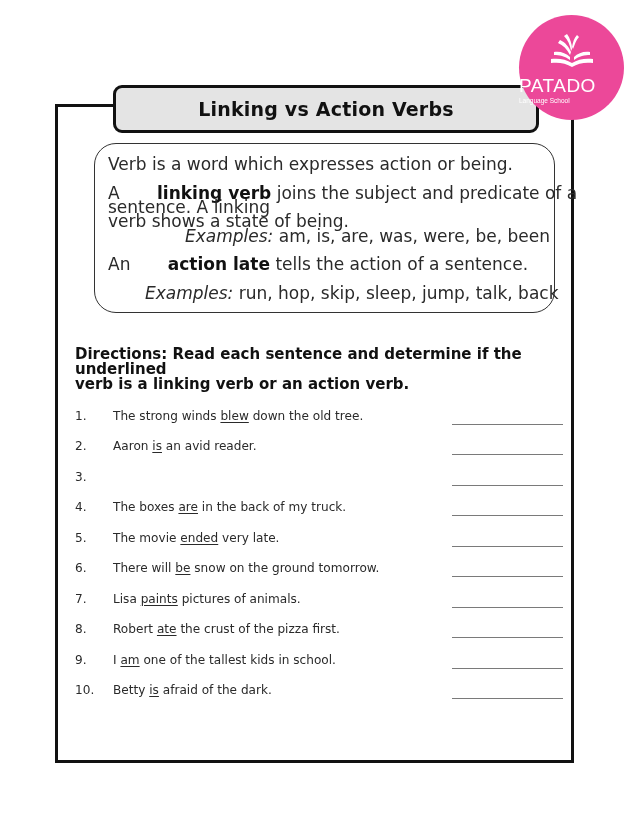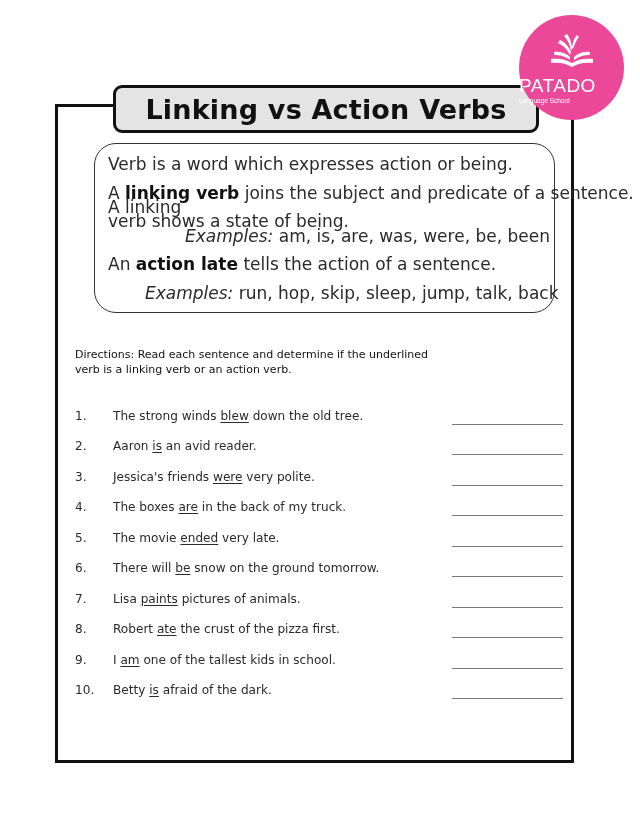--- a/index.html
+++ b/index.html
@@ -3,35 +3,35 @@
 <meta charset="utf-8">
 <style>
   html, body { margin:0; padding:0; }
   body { width:640px; height:828px; background:#ffffff; position:relative; overflow:hidden;
          font-family:"DejaVu Sans", sans-serif; color:#2a2a2a; }
   .frame { position:absolute; left:55px; top:104px; width:513px; height:653px;
            border:3px solid #111; box-sizing:content-box; }
   .title-box { position:absolute; left:113px; top:85px; width:420px; height:42px;
                background:#e4e4e4; border:3px solid #111; border-radius:9px;
                display:flex; align-items:center; justify-content:center; }
-  .title-box span { font-family:"DejaVu Sans", sans-serif; font-weight:bold; font-size:27px;
+  .title-box span { font-family:"DejaVu Sans", sans-serif; font-weight:bold; font-size:19px;
                     color:#111; letter-spacing:0.2px; }
   .logo { position:absolute; left:519px; top:15px; width:105px; height:105px; border-radius:50%;
           background:#ec4899; color:#fff; }
   .logo .book { position:absolute; left:30px; top:18px; width:46px; height:38px; }
   .logo .brand { position:absolute; left:0; right:0; top:60px; font-family:"Liberation Sans", sans-serif;
                  font-size:19px; letter-spacing:0.5px; }
   .logo .sub { position:absolute; left:0; right:0; top:82px; font-family:"Liberation Sans", sans-serif;
                font-size:6.5px; }
   .info-box { position:absolute; left:94px; top:143px; width:459px; height:168px;
               border:1.5px solid #333; border-radius:22px; box-sizing:content-box; }
   .info { position:absolute; left:108px; font-size:17px; color:#2a2a2a; line-height:14px; }
-  .info b { color:#111; }
+  .info b { color:#111;margin-left:32px; }
   .info i { font-style:italic; }
-  .directions { position:absolute; left:75px; top:347px; width:470px; font-weight:normal; font-size:11px;
+  .directions { position:absolute; left:75px; top:347px; width:470px; font-weight:bold; font-size:15px;
                 line-height:15px; color:#111; }
   .q { position:absolute; left:75px; width:490px; height:18px; font-size:12.1px; color:#2a2a2a; }
   .q .num { position:absolute; left:0; top:0; }
   .q .text { position:absolute; left:38px; top:0; white-space:nowrap; }
   .q .text u { text-decoration:underline; text-underline-offset:2px; }
   .q .line { position:absolute; left:377px; top:15px; width:111px; height:0; border-top:1.5px solid #7a7a7a; }
 </style>
 </head>
 <body>
 
@@ -86,21 +86,20 @@
       <span class="text"><span>The strong winds </span><u>blew</u><span> down the old tree.</span></span>
       <span class="line"></span>
     </div>
     <div class="q" style="top: 439px;">
       <span class="num">2.</span>
       <span class="text"><span>Aaron </span><u>is</u><span> an avid reader.</span></span>
       <span class="line"></span>
     </div>
     <div class="q" style="top: 470px;">
       <span class="num">3.</span>
-      <span class="text"><span>Jessica's friends </span><u>were</u><span> very polite.</span></span>
       <span class="line"></span>
     </div>
     <div class="q" style="top: 500px;">
       <span class="num">4.</span>
       <span class="text"><span>The boxes </span><u>are</u><span> in the back of my truck.</span></span>
       <span class="line"></span>
     </div>
     <div class="q" style="top: 531px;">
       <span class="num">5.</span>
       <span class="text"><span>The movie </span><u>ended</u><span> very late.</span></span>

